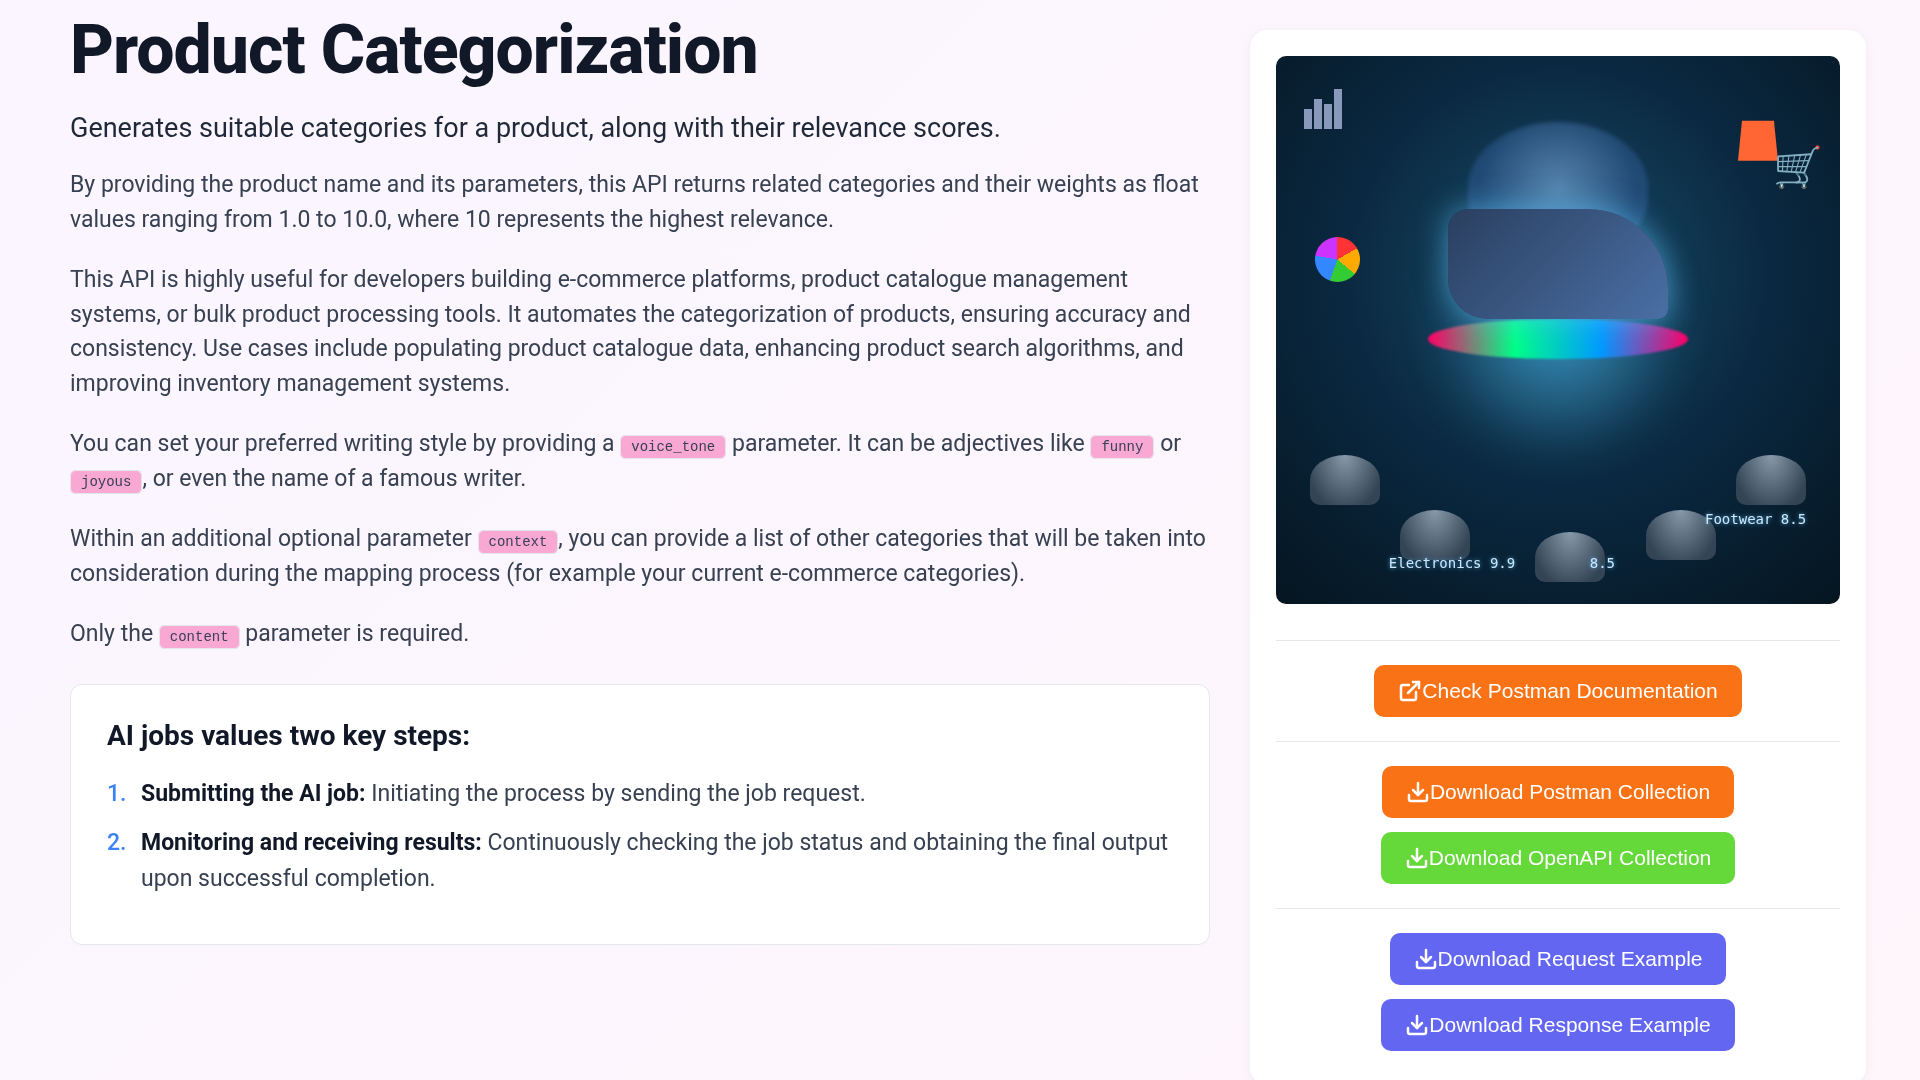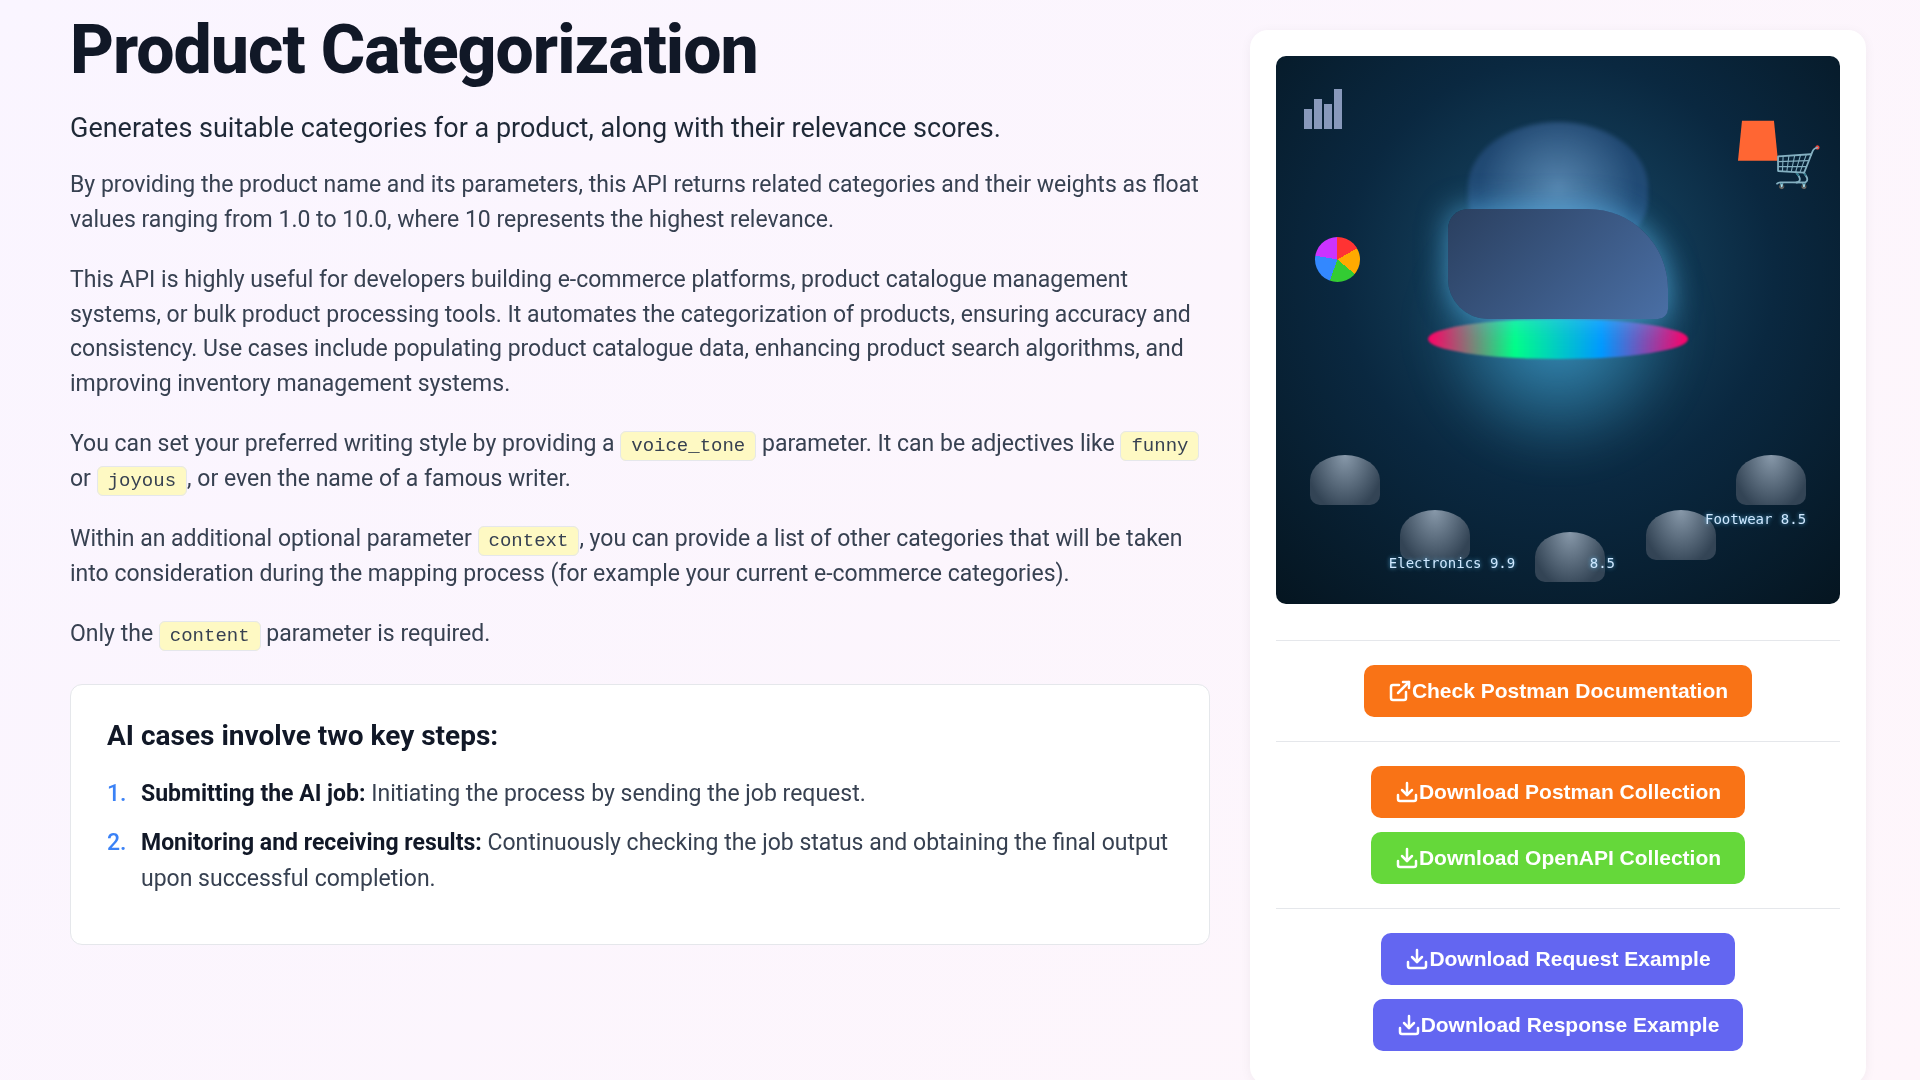--- a/index.html
+++ b/index.html
@@ -35,25 +35,25 @@
   font-weight: 400;
 }
 .body-text {
   font-size: 23px;
   line-height: 1.5;
   color: #374151;
   margin-bottom: 26px;
 }
 code.inline {
   font-family: 'SF Mono', Monaco, 'Courier New', monospace;
-  background: #fef9c3;
+  background: #f9a8d4;
   border: 1px solid #e5e7eb;
   border-radius: 6px;
   padding: 3px 10px;
-  font-size: 19px;
+  font-size: 14px;
   color: #374151;
 }
 .card {
   border: 1px solid #e5e7eb;
   border-radius: 12px;
   padding: 34px 36px;
   margin-top: 32px;
   background: #fff;
 }
 .card h2 {
@@ -166,21 +166,21 @@
 .btn-group { border-top: 1px solid #e5e7eb; padding: 24px 0; display: flex; flex-direction: column; align-items: center; gap: 14px; }
 .btn-group:first-of-type { border-top: none; padding-top: 0; }
 .btn {
   display: inline-flex;
   align-items: center;
   gap: 0;
   padding: 14px 24px;
   border-radius: 10px;
   color: #fff;
   font-size: 21px;
-  font-weight: 700;
+  font-weight: 400;
   cursor: pointer;
   border: none;
   justify-content: space-between;
 }
 .btn-orange { background: #f97316; }
 .btn-green { background: #65d83a; }
 .btn-purple { background: #6366f1; }
 .icon { width: 24px; height: 24px; flex-shrink: 0; }
 </style>
 </head>
@@ -201,21 +201,21 @@
     <p class="body-text">
       <span>Within an additional optional parameter </span><code class="inline">context</code><span>, you can provide a list of other categories that will be taken into consideration during the mapping process (for example your current e-commerce categories).</span>
     </p>
 
 
     <p class="body-text">
       <span>Only the </span><code class="inline">content</code><span> parameter is required.</span>
     </p>
 
     <div class="card">
-      <h2>AI cases involve two key steps:</h2>
+      <h2>AI jobs values two key steps:</h2>
       <ol>
         <li>
           <strong>Submitting the AI job:</strong><span> Initiating the process by sending the job request.</span>
         </li>
         <li>
           <strong>Monitoring and receiving results:</strong><span> Continuously checking the job status and obtaining the final output upon successful completion.</span>
         </li>
       </ol>
     </div>
   </div>

